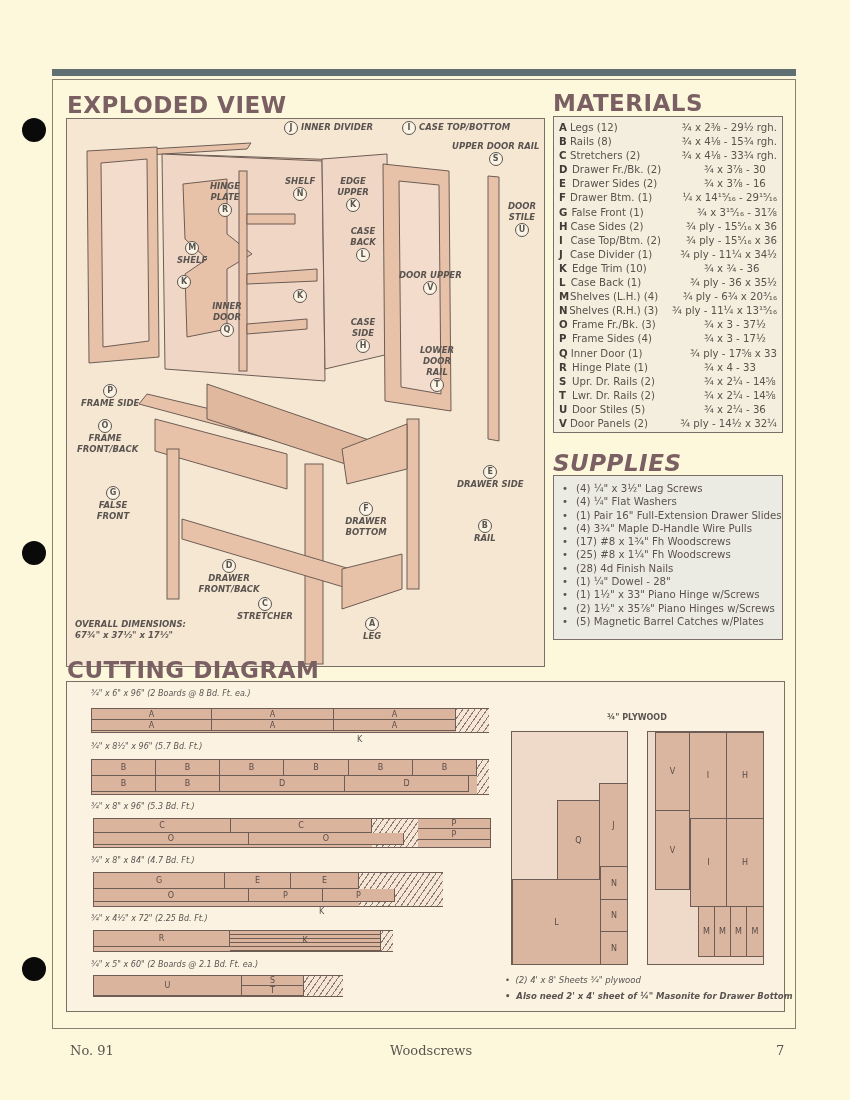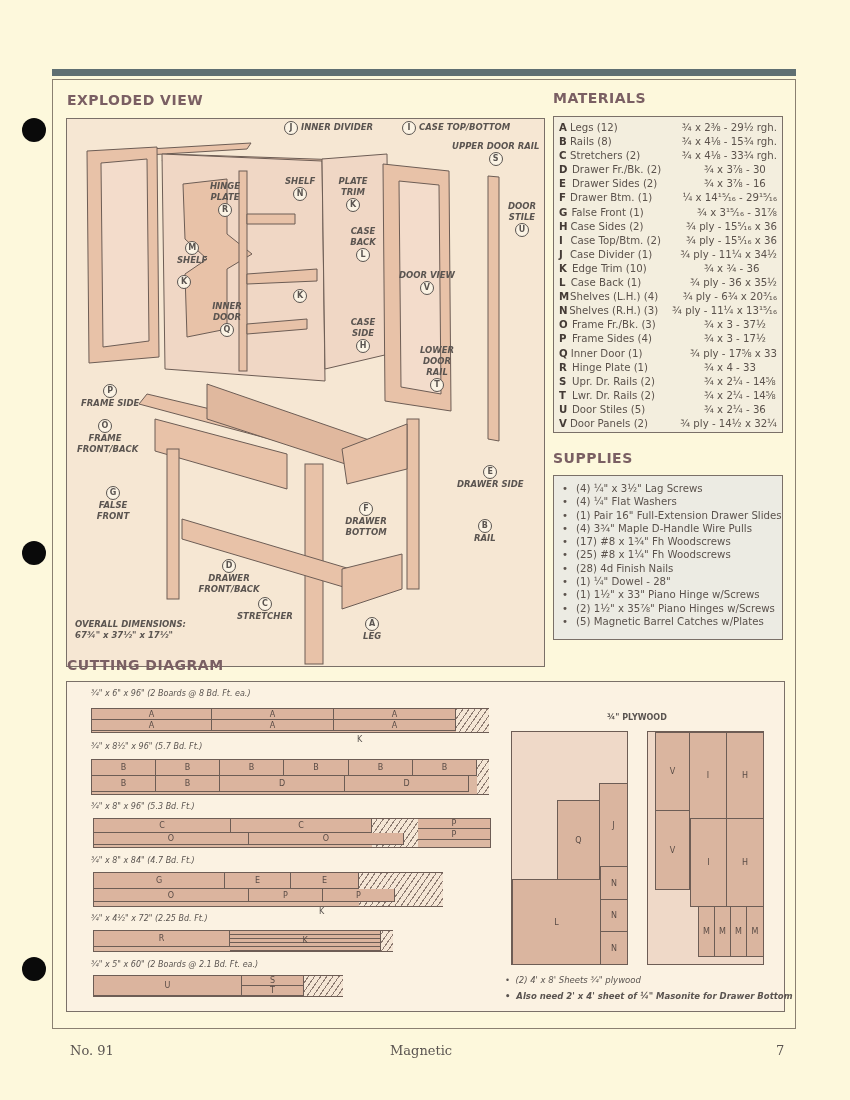--- a/index.html
+++ b/index.html
@@ -6,21 +6,21 @@
   body {
     width: 850px; height: 1100px; background: #fdf8dc;
     font-family: "DejaVu Sans", sans-serif; color: #3a3330;
     position: relative; overflow: hidden;
   }
   .hole { position: absolute; width: 24px; height: 24px; border-radius: 50%; background: #0a0a0a; left: 22px; }
   .topbar { position: absolute; left: 52px; top: 69px; width: 744px; height: 7px; background: #5f6f72; }
   .frame { position: absolute; left: 52px; top: 79px; width: 744px; height: 950px; border: 1px solid #8a8070; }
   .section-title {
     position: absolute; font-family: "DejaVu Sans", sans-serif; font-weight: bold;
-    font-size: 14px; color: #7a5f63; letter-spacing: 0.5px;
+    font-size: 23px; color: #7a5f63; letter-spacing: 0.5px;
   }
   .box { position: absolute; border: 1px solid #7a7068; }
   .ev-box { left: 66px; top: 118px; width: 479px; height: 549px; background: #f6e7d3; }
   .mat-box { left: 553px; top: 116px; width: 230px; height: 317px; background: #f3eede; padding: 4px 5px; }
   .sup-box { left: 553px; top: 475px; width: 230px; height: 165px; background: #ecebe3; padding: 6px 8px; }
   .cut-box { left: 66px; top: 681px; width: 719px; height: 331px; background: #fbf2e2; }
   .mat-row { display: flex; font-size: 10.2px; line-height: 14.1px; color: #5b524c; white-space: nowrap; }
   .mat-letter { width: 13px; font-weight: bold; color: #433a35; }
   .mat-name { width: 132px; }
   .sup-row { font-size: 10.2px; line-height: 13.3px; color: #5b524c; white-space: nowrap; }
@@ -111,39 +111,39 @@
   </div>
   <div class="callout" style="left:140px; top:62px; width:36px; white-space:normal;">
     <div>HINGE PLATE</div>
     <span class="circ">R</span>
   </div>
   <div class="callout" style="left:218px; top:57px;">
     <div>SHELF</div>
     <span class="circ">N</span>
   </div>
   <div class="callout" style="left:270px; top:57px; width:32px; white-space:normal;">
-    <div>PLATE TRIM</div>
+    <div>EDGE UPPER</div>
     <span class="circ">K</span>
   </div>
   <div class="callout" style="left:280px; top:107px; width:32px; white-space:normal;">
     <div>CASE BACK</div>
     <span class="circ">L</span>
   </div>
   <div class="callout" style="left:110px; top:122px;">
     <span class="circ">M</span>
     <div>SHELF</div>
   </div>
   <div class="callout" style="left:110px; top:156px;">
     <span class="circ">K</span>
   </div>
   <div class="callout" style="left:226px; top:170px;">
     <span class="circ">K</span>
   </div>
   <div class="callout" style="left:332px; top:151px;">
-    <div>DOOR VIEW</div>
+    <div>DOOR UPPER</div>
     <span class="circ">V</span>
   </div>
   <div class="callout" style="left:142px; top:182px; width:36px; white-space:normal;">
     <div>INNER DOOR</div>
     <span class="circ">Q</span>
   </div>
   <div class="callout" style="left:280px; top:198px; width:32px; white-space:normal;">
     <div>CASE SIDE</div>
     <span class="circ">H</span>
   </div>
@@ -300,21 +300,21 @@
       <span class="mat-name">Door Stiles (5)</span>
       <span class="mat-dims">¾ x 2¼ - 36</span>
     </div>
     <div class="mat-row">
       <span class="mat-letter">V</span>
       <span class="mat-name">Door Panels (2)</span>
       <span class="mat-dims">¾ ply - 14½ x 32¼</span>
     </div>
   </div>
 
-<div class="section-title" style="left:553px; top:450px;">SUPPLIES</div>
+<div class="section-title" style="left:553px; top:450px;font-style:italic;">SUPPLIES</div>
 <div class="box sup-box" id="sup-list">
     <div class="sup-row"><span class="bullet">•</span><span>(4) ¼" x 3½" Lag Screws</span></div>
     <div class="sup-row"><span class="bullet">•</span><span>(4) ¼" Flat Washers</span></div>
     <div class="sup-row"><span class="bullet">•</span><span>(1) Pair 16" Full-Extension Drawer Slides</span></div>
     <div class="sup-row"><span class="bullet">•</span><span>(4) 3¾" Maple D-Handle Wire Pulls</span></div>
     <div class="sup-row"><span class="bullet">•</span><span>(17) #8 x 1¾" Fh Woodscrews</span></div>
     <div class="sup-row"><span class="bullet">•</span><span>(25) #8 x 1¼" Fh Woodscrews</span></div>
     <div class="sup-row"><span class="bullet">•</span><span>(28) 4d Finish Nails</span></div>
     <div class="sup-row"><span class="bullet">•</span><span>(1) ¼" Dowel - 28"</span></div>
     <div class="sup-row"><span class="bullet">•</span><span>(1) 1½" x 33" Piano Hinge w/Screws</span></div>
@@ -412,14 +412,14 @@
     <div class="ppiece" style="left:66px; top:174px; width:17px; height:51px;">M</div>
     <div class="ppiece" style="left:82px; top:174px; width:17px; height:51px;">M</div>
     <div class="ppiece" style="left:98px; top:174px; width:18px; height:51px;">M</div>
   </div>
 
   <div class="note" style="left:438px; top:293px;">•&nbsp;&nbsp;<span>(2) 4' x 8' Sheets ¾"  plywood</span></div>
   <div class="note" style="left:438px; top:309px;font-weight:bold;">•&nbsp;&nbsp;<span>Also need 2' x 4' sheet of ¼" Masonite for Drawer Bottom</span></div>
 </div>
 
 <div class="footer" style="left:70px;">No. 91</div>
-<div class="footer" style="left:390px;">Magnetic</div>
+<div class="footer" style="left:390px;">Woodscrews</div>
 <div class="footer" style="left:776px;">7</div>
 
 </body></html>

